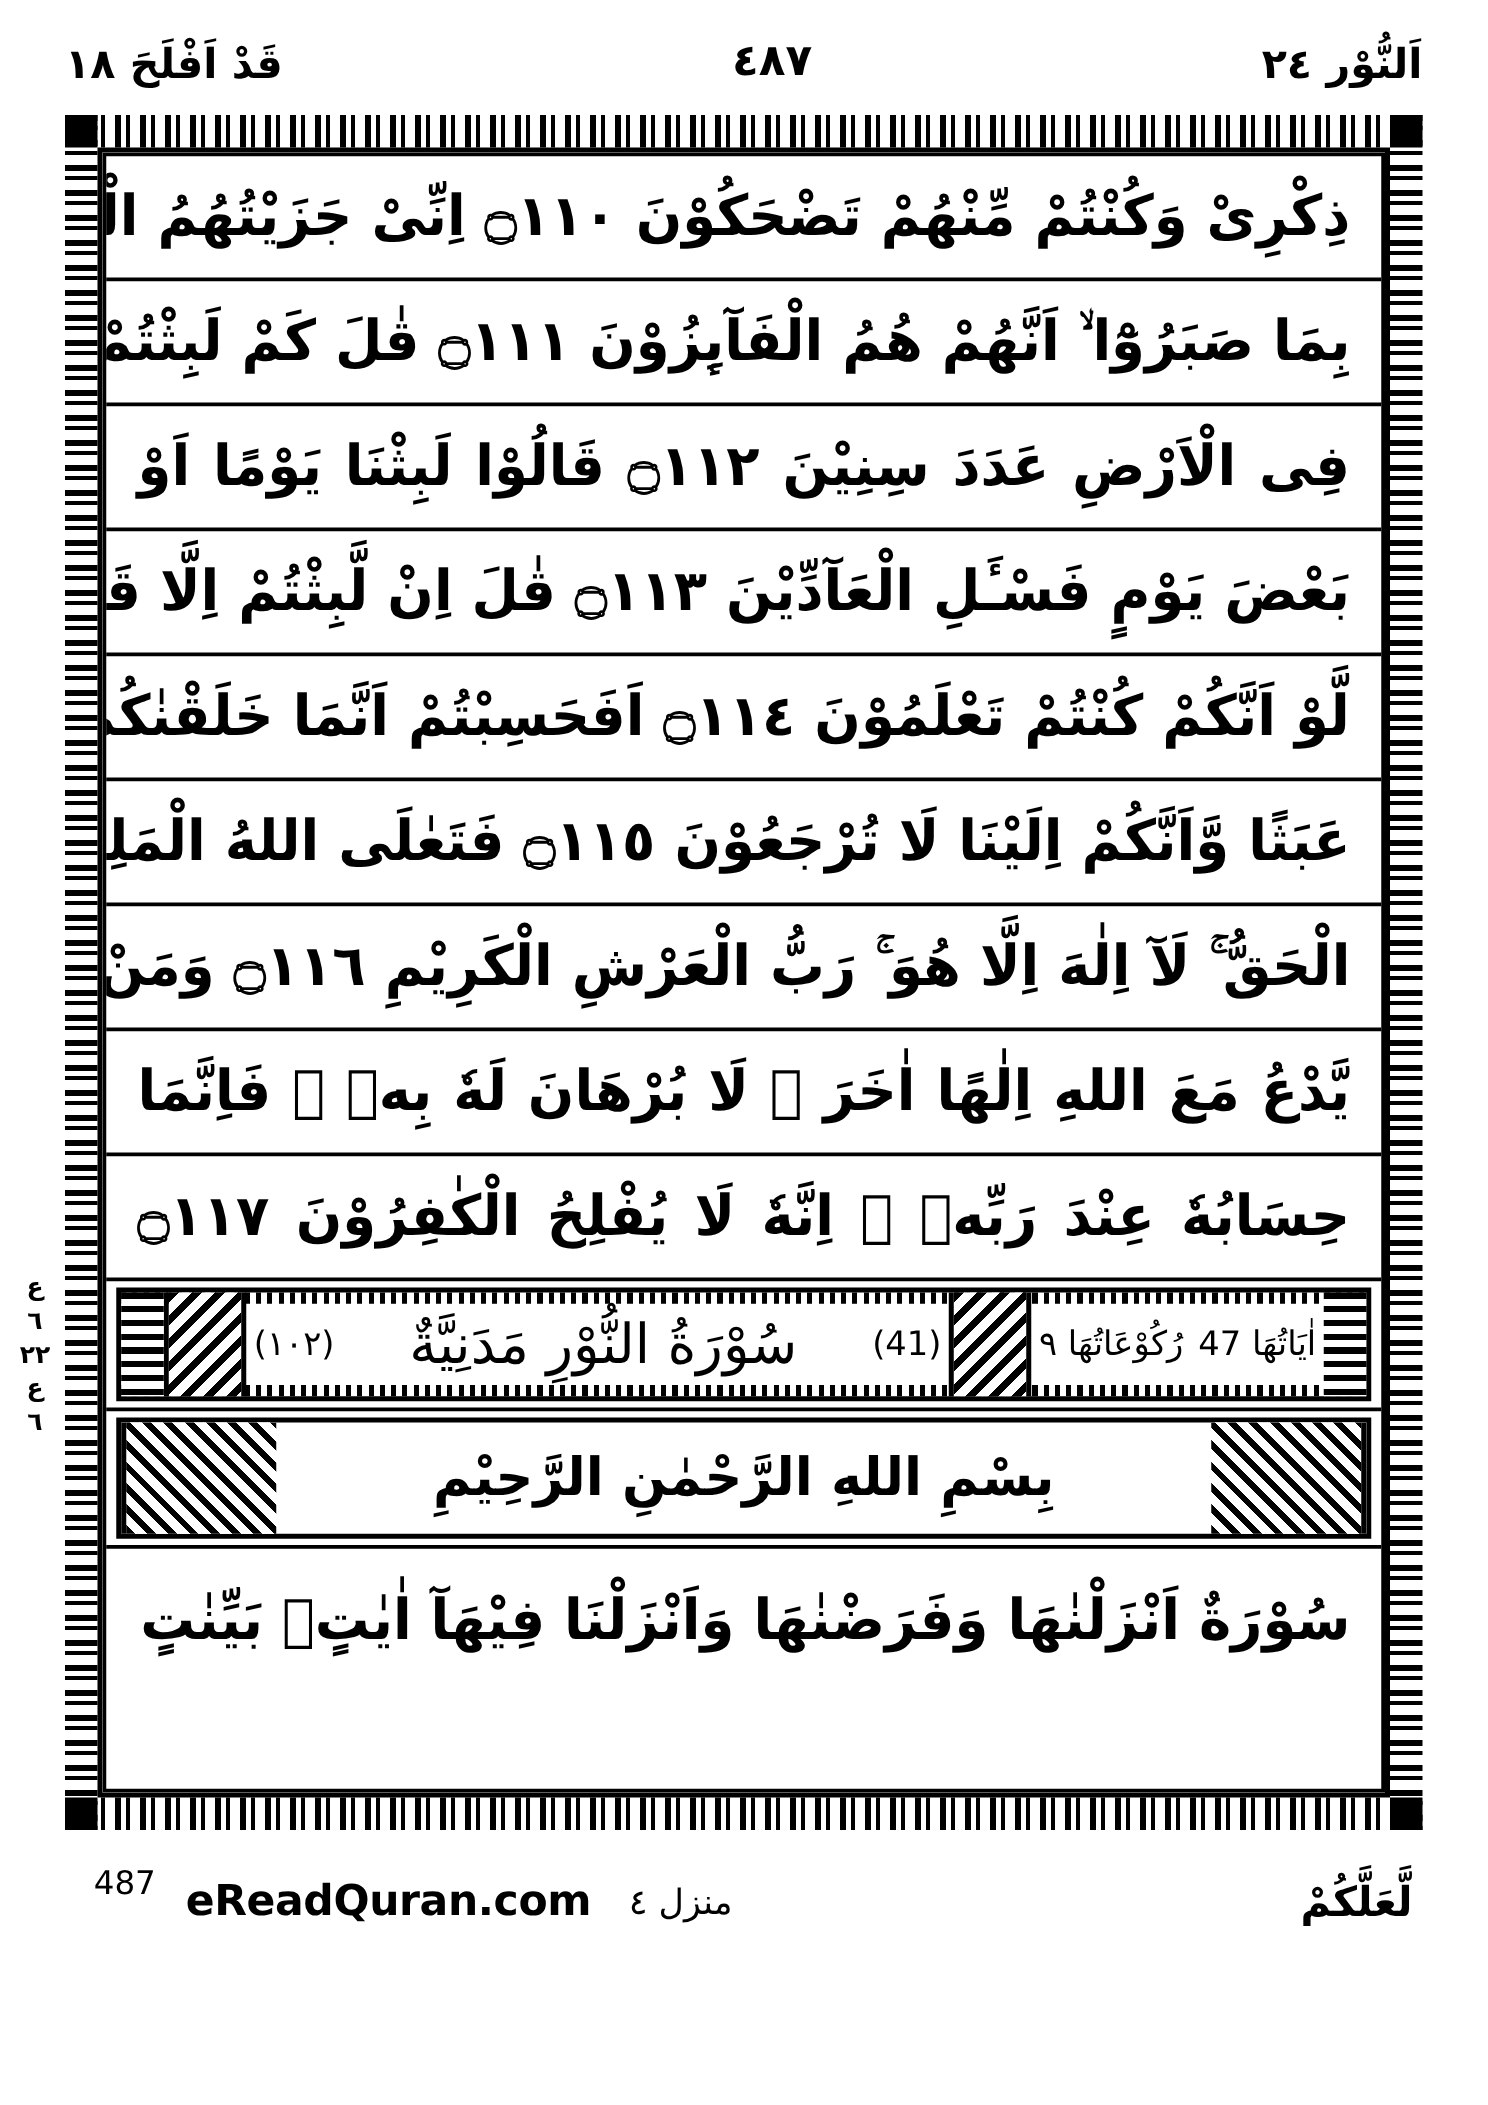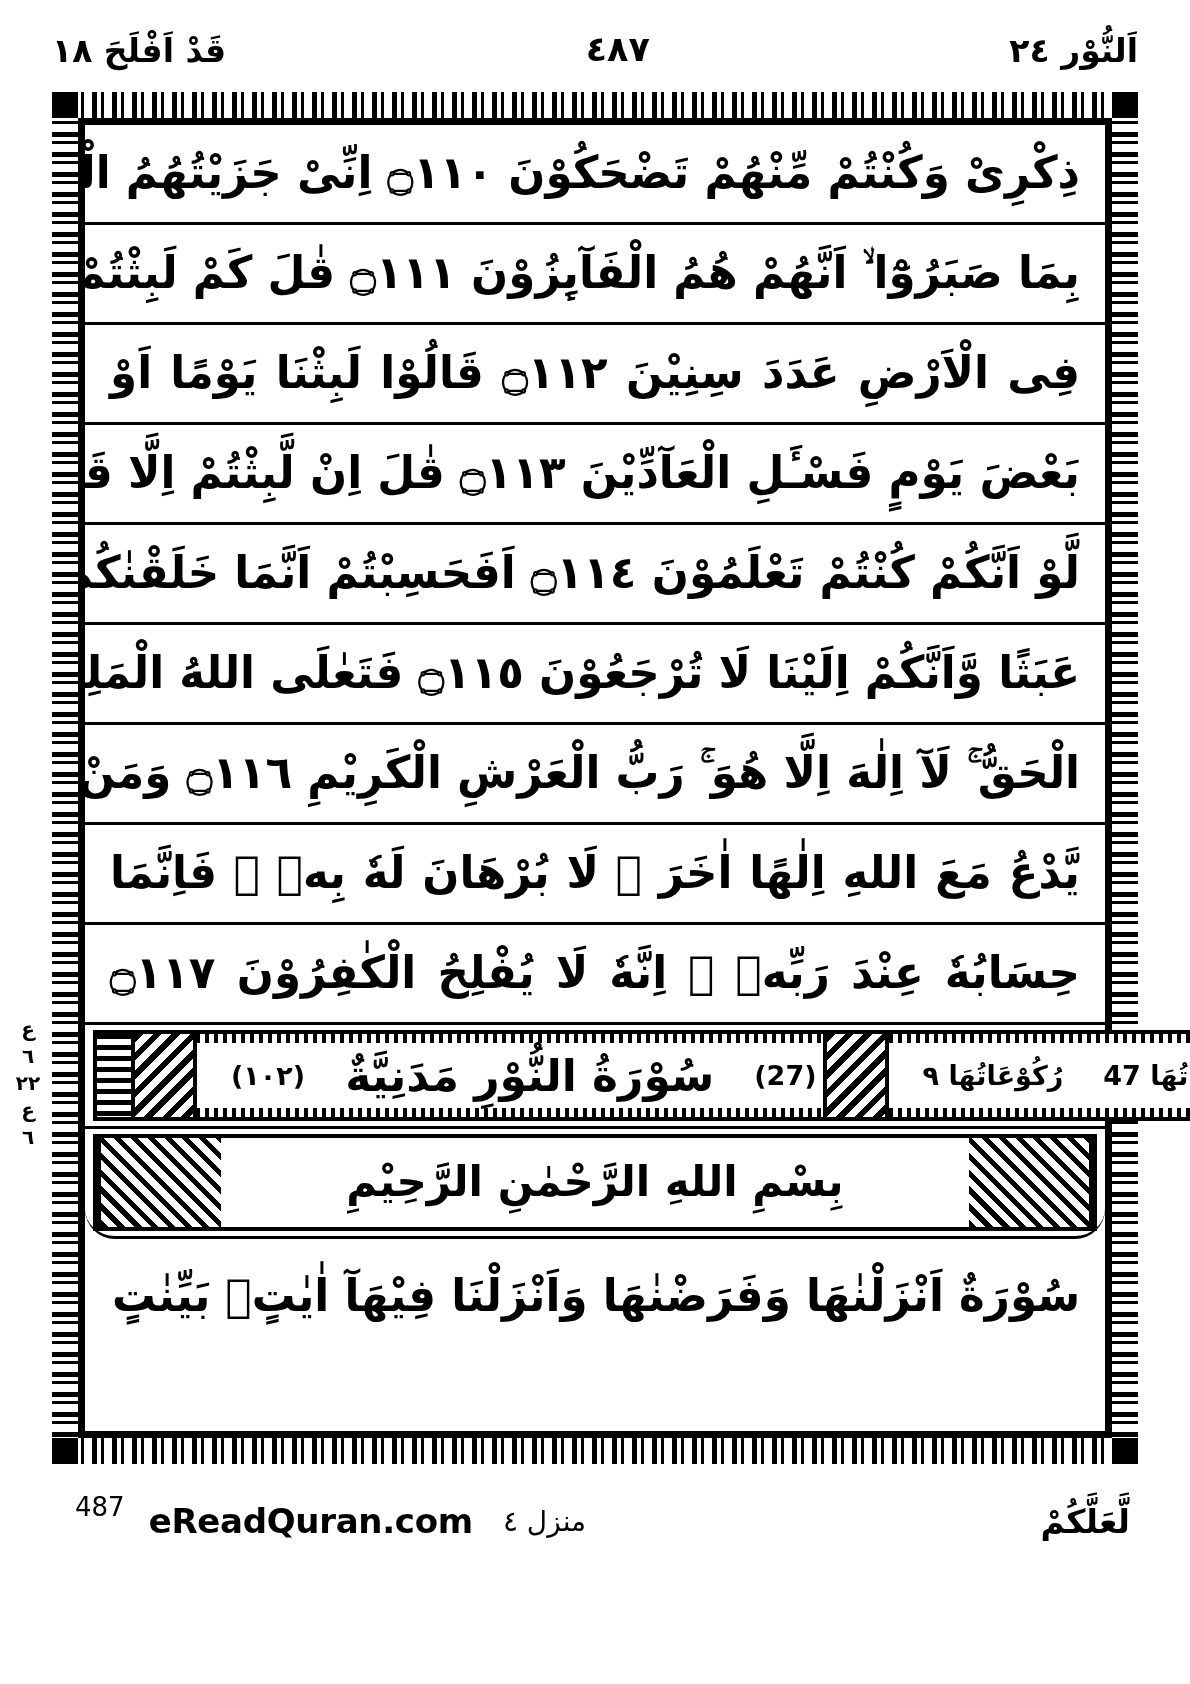--- a/index.html
+++ b/index.html
@@ -171,23 +171,22 @@
     background:
       repeating-linear-gradient(to right, #000 0 4px, #fff 4px 9px) top/100% 9px no-repeat,
       repeating-linear-gradient(to right, #000 0 4px, #fff 4px 9px) bottom/100% 9px no-repeat,
       #fff;
   }
   .cart-cell {
     display: flex;
     align-items: center;
     justify-content: center;
     padding: 0 6px;
-    font-weight: 700;
-    white-space: nowrap;
-    margin-left: 28px;
+    font-weight: 400;
+    white-space: nowrap;
   }
   .cart-orn {
     flex: 0 0 58px;
     background:
       repeating-linear-gradient(135deg, #000 0 6px, #fff 6px 13px);
     border-left: 4px solid #000;
     border-right: 4px solid #000;
   }
   .cart-end {
     flex: 0 0 34px;
@@ -198,21 +197,20 @@
 
   
   .bismillah-line {
     flex: 0 0 auto;
     height: 110px;
     border-bottom: 3px solid #000;
     box-sizing: border-box;
     padding: 5px 8px;
     display: flex;
     align-items: center;
-    border-radius: 30px;
   }
   .bism-frame {
     flex: 1 1 auto;
     height: 100%;
     border: 4px solid #000;
     box-sizing: border-box;
     display: flex;
     direction: rtl;
     align-items: center;
     position: relative;
@@ -349,21 +347,21 @@
       <div class="ayah-line">
         <div class="ayah-text">حِسَابُهٗ عِنْدَ رَبِّهٖ ۭ اِنَّهٗ لَا يُفْلِحُ الْكٰفِرُوْنَ ۝١١٧</div>
       </div>
 
       <div class="surah-header-line">
         <div class="cartouche">
           <div class="cart-end"></div>
           <div class="cart-cell cart-small">اٰيَاتُهَا 47</div>
           <div class="cart-cell cart-small">رُكُوْعَاتُهَا ٩</div>
           <div class="cart-orn"></div>
-          <div class="cart-cell cart-small">(27)</div>
+          <div class="cart-cell cart-small">(41)</div>
           <div class="cart-cell cart-main">سُوْرَةُ النُّوْرِ مَدَنِيَّةٌ</div>
           <div class="cart-cell cart-small">(١٠٢)</div>
           <div class="cart-orn"></div>
           <div class="cart-end"></div>
         </div>
       </div>
 
       <div class="bismillah-line">
         <div class="bism-frame">
           <div class="bism-orn right"></div>

